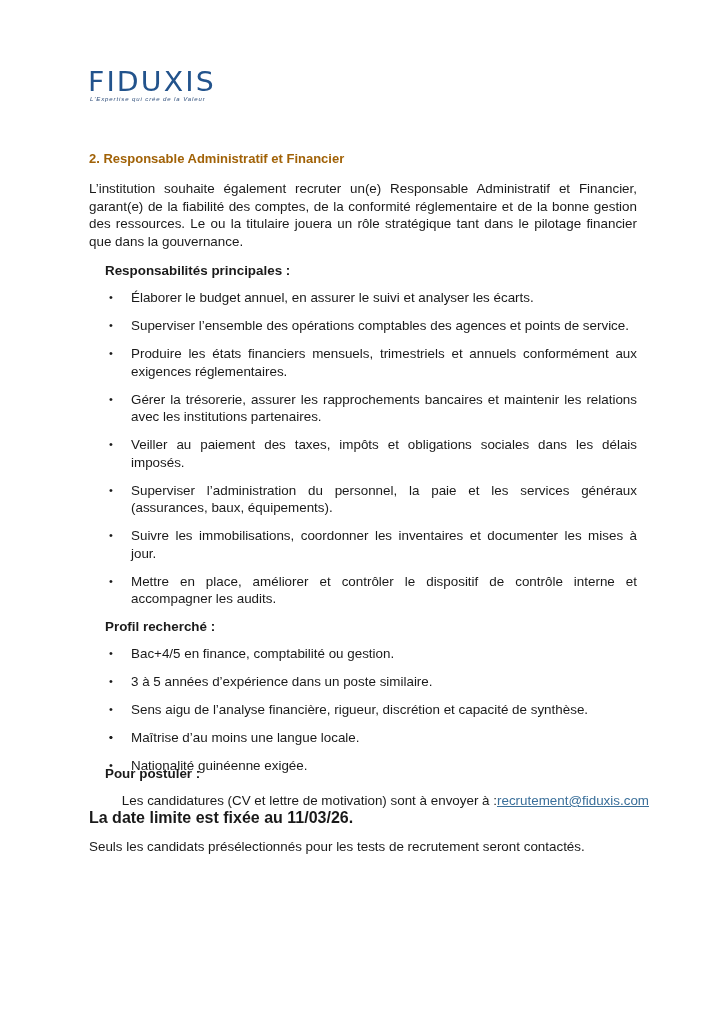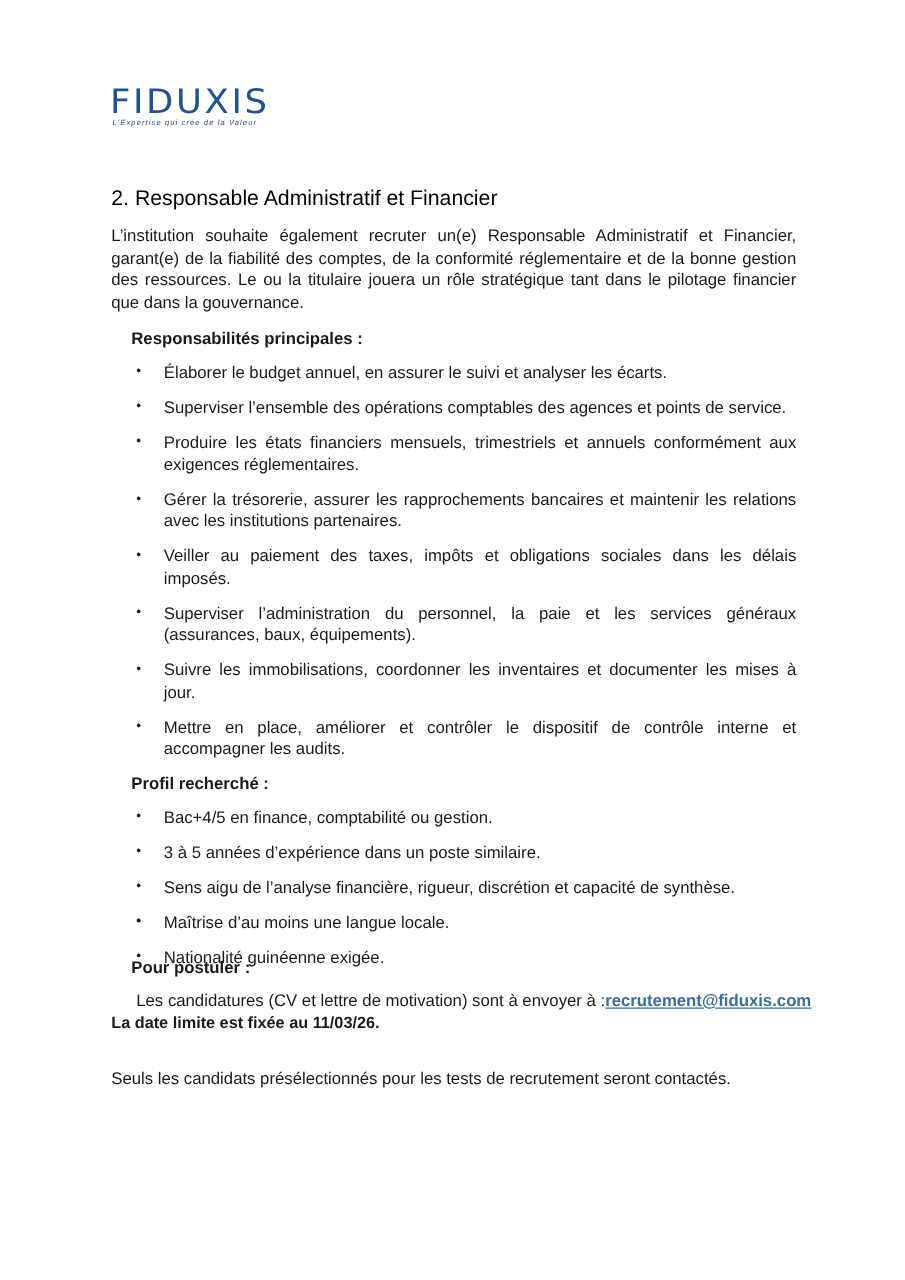--- a/index.html
+++ b/index.html
@@ -40,23 +40,23 @@
       margin-left: 2px;
       font-style: italic;
     }
     .content {
       position: absolute;
       left: 89px;
       top: 150px;
       width: 548px;
     }
     .section-title {
-      font-size: 17px;
-      font-weight: normal;
-      color: #000000;
+      font-size: 13px;
+      font-weight: bold;
+      color: #a16207;
       margin: 0 0 12px 0;
       line-height: 18px;
     }
     .para {
       font-size: 13.4px;
       line-height: 17.5px;
       text-align: justify;
       margin: 0 0 12px 0;
     }
     .subhead {
@@ -95,27 +95,27 @@
     .apply-line {
       font-size: 13.4px;
       line-height: 17px;
       margin: 0;
       display: flex;
       justify-content: flex-end;
     }
     .email-link {
       color: #3a6f9a;
       text-decoration: underline;
-      font-weight: bold;
+      font-weight: normal;
     }
     .deadline {
-      font-size: 13px;
+      font-size: 16px;
       font-weight: bold;
       line-height: 17px;
-      margin: 0 0 28px 0;
+      margin: 0 0 12px 0;
     }
   </style>
 </head>
 <body>
 
 <div class="logo">
   <div class="logo-word">FIDUXIS</div>
   <div class="logo-tagline">L'Expertise qui crée de la Valeur</div>
 </div>
 

